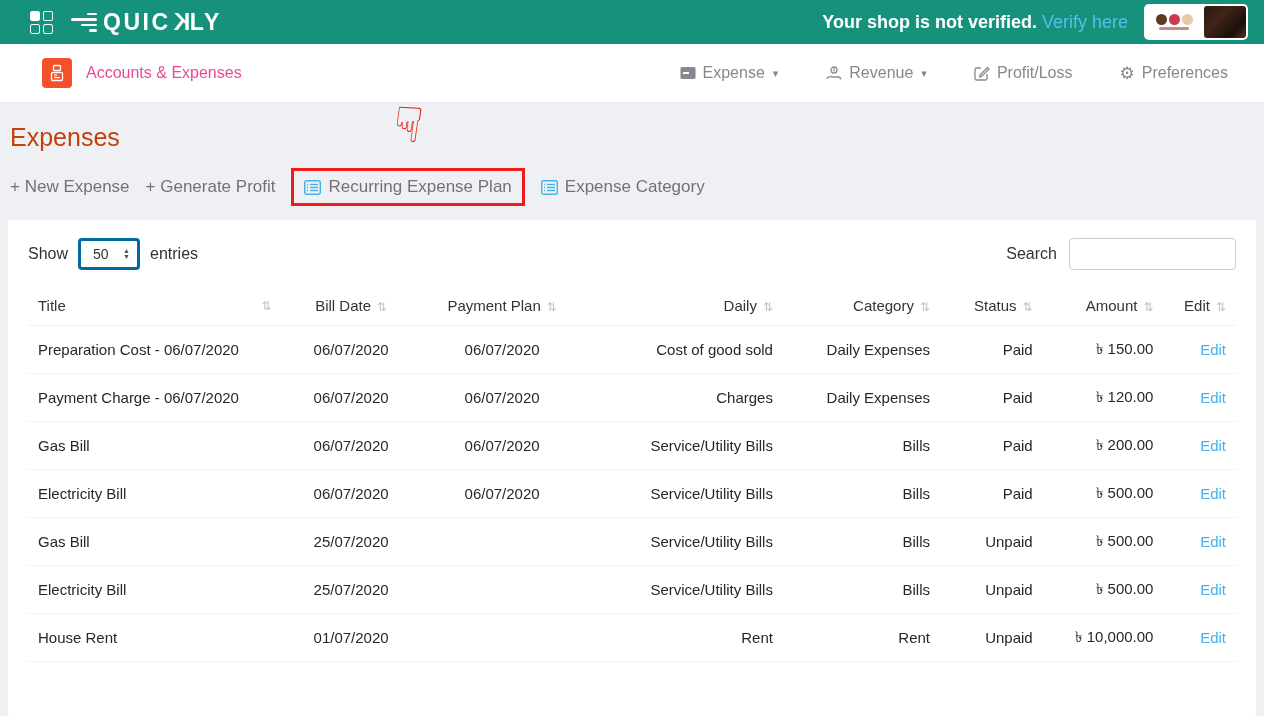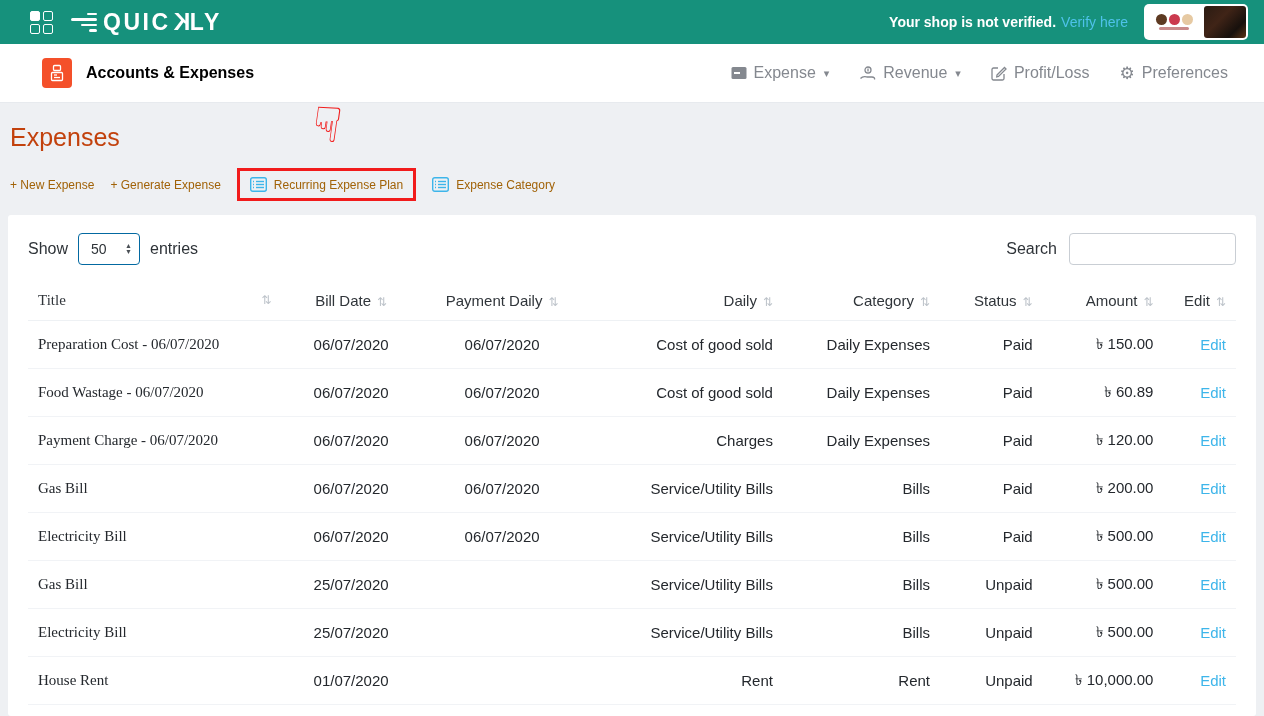--- a/index.html
+++ b/index.html
@@ -17,77 +17,77 @@
   .logo { display:flex; align-items:center; gap:6px; cursor:pointer; }
   .speed-lines { display:flex; flex-direction:column; align-items:flex-end; gap:3px; }
   .speed-lines i { display:block; height:2.5px; background:#fff; border-radius:2px; }
   .speed-lines i:nth-child(1){ width:10px; }
   .speed-lines i:nth-child(2){ width:26px; }
   .speed-lines i:nth-child(3){ width:16px; }
   .speed-lines i:nth-child(4){ width:8px; }
   .logo-text { color:#fff; font-size:23px; font-weight:bold; letter-spacing:2.5px; }
   .logo-text .flip { display:inline-block; transform:scaleX(-1); }
   .topbar-right { display:flex; align-items:center; gap:16px; }
-  .verify-wrap { font-size:14px; color:#fff; font-weight:bold; }
+  .verify-wrap { font-size:18px; color:#fff; font-weight:bold; }
   .verify-link { color:#4fc2ea; font-weight:normal; text-decoration:none; margin-left:5px; cursor:pointer; }
   .shop-card { width:104px; height:36px; background:#fff; border-radius:5px; display:flex;
     align-items:center; overflow:hidden; cursor:pointer; padding:2px; gap:2px; }
   .shop-logo { width:56px; height:100%; display:flex; flex-direction:column;
     align-items:center; justify-content:center; gap:2px; }
   .shop-logo .dots { display:flex; gap:2px; }
   .shop-logo .dots i { width:11px; height:11px; border-radius:50%; display:block; }
   .shop-logo .dots i:nth-child(1){ background:#5d3a22; }
   .shop-logo .dots i:nth-child(2){ background:#cb3a4e; }
   .shop-logo .dots i:nth-child(3){ background:#e6c9a2; }
   .shop-logo .mark { width:30px; height:3px; background:#c98a8a; border-radius:2px; }
   .shop-photo { flex:1; height:100%; border-radius:3px;
     background:linear-gradient(135deg,#2a1b12 0%,#402417 40%,#17100c 75%,#5a3416 100%); }
 
   
   .navbar { height:59px; background:#fff; border-bottom:1px solid #e7eaee;
     display:flex; align-items:center; justify-content:space-between; padding:0 36px 0 42px; }
   .module { display:flex; align-items:center; gap:14px; cursor:pointer; }
   .module-icon { width:30px; height:30px; background:#f4502a; border-radius:4px;
     display:flex; align-items:center; justify-content:center; }
-  .module-label { color:#000000; font-size:16px; font-weight:bold; }
-  .mainnav { display:flex; align-items:center; gap:30px; }
+  .module-label { color:#ec4899; font-size:16px; font-weight:normal; }
+  .mainnav { display:flex; align-items:center; gap:47px; }
   .nav-item { display:flex; align-items:center; gap:7px; color:#84888f; font-size:16px; cursor:pointer; }
   .nav-item svg { display:block; }
   .caret { font-size:11px; color:#84888f; margin-left:1px; }
   .gear-glyph { font-size:17px; line-height:1; }
 
   
   .page { padding:0 8px; position:relative; height:613px; display:flex; flex-direction:column; }
   .page-title { color:#c2410c; font-size:25px; font-weight:500; margin:20px 0 0 2px; }
   .actions { display:flex; align-items:center; gap:16px; margin:16px 0 0 2px; position:relative; }
-  .action-link { color:#a16207; font-size:12px; text-decoration:none; display:flex;
+  .action-link { color:#737373; font-size:17px; text-decoration:none; display:flex;
     align-items:center; gap:7px; cursor:pointer; white-space:nowrap; }
   .red-box { border:3px solid #f11b1b; padding:6px 10px; position:relative; }
   .hand-pointer { position:absolute; left:50%; top:-70px; transform:translateX(-50%) rotate(8deg);
     color:#f11b1b; font-size:48px; line-height:1; pointer-events:none; }
 
   
   .card { background:#fff; margin-top:14px; border-radius:3px; padding:18px 20px 0;
     flex:1; display:flex; flex-direction:column; }
   .controls { display:flex; align-items:center; justify-content:space-between; margin-bottom:16px; }
   .show-wrap { display:flex; align-items:center; gap:10px; font-size:16px; color:#2e3338; }
-  .length-select { width:62px; height:32px; border:1px solid #0369a1; border-radius:4px;
+  .length-select { width:62px; height:32px; border:3px solid #0369a1; border-radius:4px;
     display:flex; align-items:center; justify-content:space-between; padding:0 7px 0 12px;
     font-size:14px; color:#2e3338; cursor:pointer; background:#fff; }
   .updown { display:flex; flex-direction:column; line-height:6px; font-size:7px; color:#4a4f55; }
   .search-wrap { display:flex; align-items:center; gap:12px; font-size:16px; color:#2e3338; }
   .search-input { width:167px; height:32px; border:1px solid #c9ced4; border-radius:4px;
     padding:0 8px; font-size:14px; outline:none; }
 
   table { width:100%; border-collapse:collapse; font-size:15px; table-layout:fixed; }
   thead th { font-weight:500; color:#30353a; padding:11px 10px; border-bottom:1px solid #eef1f4;
     cursor:pointer; white-space:nowrap; }
   tbody td { color:#24282d; padding:11px 10px; border-bottom:1px solid #f1f3f6;
     white-space:nowrap; overflow:hidden; }
-  .al-left{ text-align:left;font-family:Liberation Serif, serif; } .al-center{ text-align:center; } .al-right{ text-align:right; }
+  .al-left{ text-align:left; } .al-center{ text-align:center; } .al-right{ text-align:right; }
   .sort-icon { color:#bcc2c9; font-size:12px; margin-left:6px; font-weight:normal; }
   .th-title { display:flex; justify-content:space-between; align-items:center; }
   .edit-link { color:#3db5ea; text-decoration:none; cursor:pointer; }
 </style>
 </head>
 <body>
 
 <div class="topbar">
   <div class="topbar-left">
     <div class="grid-icon">
@@ -166,21 +166,21 @@
       <span>Preferences</span>
     </div>
   </nav>
 </div>
 
 <div class="page">
   <h1 class="page-title">Expenses</h1>
 
   <div class="actions">
     <a class="action-link">+ New Expense</a>
-    <a class="action-link">+ Generate Expense</a>
+    <a class="action-link">+ Generate Profit</a>
     <span class="red-box">
       <span class="hand-pointer">☟</span>
       <a class="action-link">
         <svg width="17" height="15" viewBox="0 0 17 15" fill="none" stroke="#3db5ea" stroke-width="1.4">
           <rect x="0.7" y="0.7" width="15.6" height="13.6" rx="2"></rect>
           <line x1="6" y1="4.5" x2="14" y2="4.5"></line>
             <line x1="6" y1="7.5" x2="14" y2="7.5"></line>
             <line x1="6" y1="10.5" x2="14" y2="10.5"></line>
           <line x1="3" y1="4.5" x2="4" y2="4.5"></line>
             <line x1="3" y1="7.5" x2="4" y2="7.5"></line>
@@ -235,50 +235,40 @@
       </colgroup>
       <thead>
         <tr>
           <th class="al-left">
             <span class="th-title">
                 <span>Title</span>
                 <span class="sort-icon">⇅</span>
               </span>
           </th>
           <th class="al-center"><span>Bill Date</span><span class="sort-icon">⇅</span></th>
-          <th class="al-center"><span>Payment Daily</span><span class="sort-icon">⇅</span></th>
+          <th class="al-center"><span>Payment Plan</span><span class="sort-icon">⇅</span></th>
           <th class="al-right"><span>Daily</span><span class="sort-icon">⇅</span></th>
           <th class="al-right"><span>Category</span><span class="sort-icon">⇅</span></th>
           <th class="al-right"><span>Status</span><span class="sort-icon">⇅</span></th>
           <th class="al-right"><span>Amount</span><span class="sort-icon">⇅</span></th>
           <th class="al-right"><span>Edit</span><span class="sort-icon">⇅</span></th>
         </tr>
       </thead>
       <tbody>
           <tr>
             <td class="al-left">Preparation Cost - 06/07/2020</td>
             <td class="al-center">06/07/2020</td>
             <td class="al-center">06/07/2020</td>
             <td class="al-right">Cost of good sold</td>
             <td class="al-right">Daily Expenses</td>
             <td class="al-right">Paid</td>
             <td class="al-right">৳ 150.00</td>
             <td class="al-right"><a class="edit-link">Edit</a></td>
           </tr>
           <tr>
-            <td class="al-left">Food Wastage - 06/07/2020</td>
-            <td class="al-center">06/07/2020</td>
-            <td class="al-center">06/07/2020</td>
-            <td class="al-right">Cost of good sold</td>
-            <td class="al-right">Daily Expenses</td>
-            <td class="al-right">Paid</td>
-            <td class="al-right">৳ 60.89</td>
-            <td class="al-right"><a class="edit-link">Edit</a></td>
-          </tr>
-          <tr>
             <td class="al-left">Payment Charge - 06/07/2020</td>
             <td class="al-center">06/07/2020</td>
             <td class="al-center">06/07/2020</td>
             <td class="al-right">Charges</td>
             <td class="al-right">Daily Expenses</td>
             <td class="al-right">Paid</td>
             <td class="al-right">৳ 120.00</td>
             <td class="al-right"><a class="edit-link">Edit</a></td>
           </tr>
           <tr>

